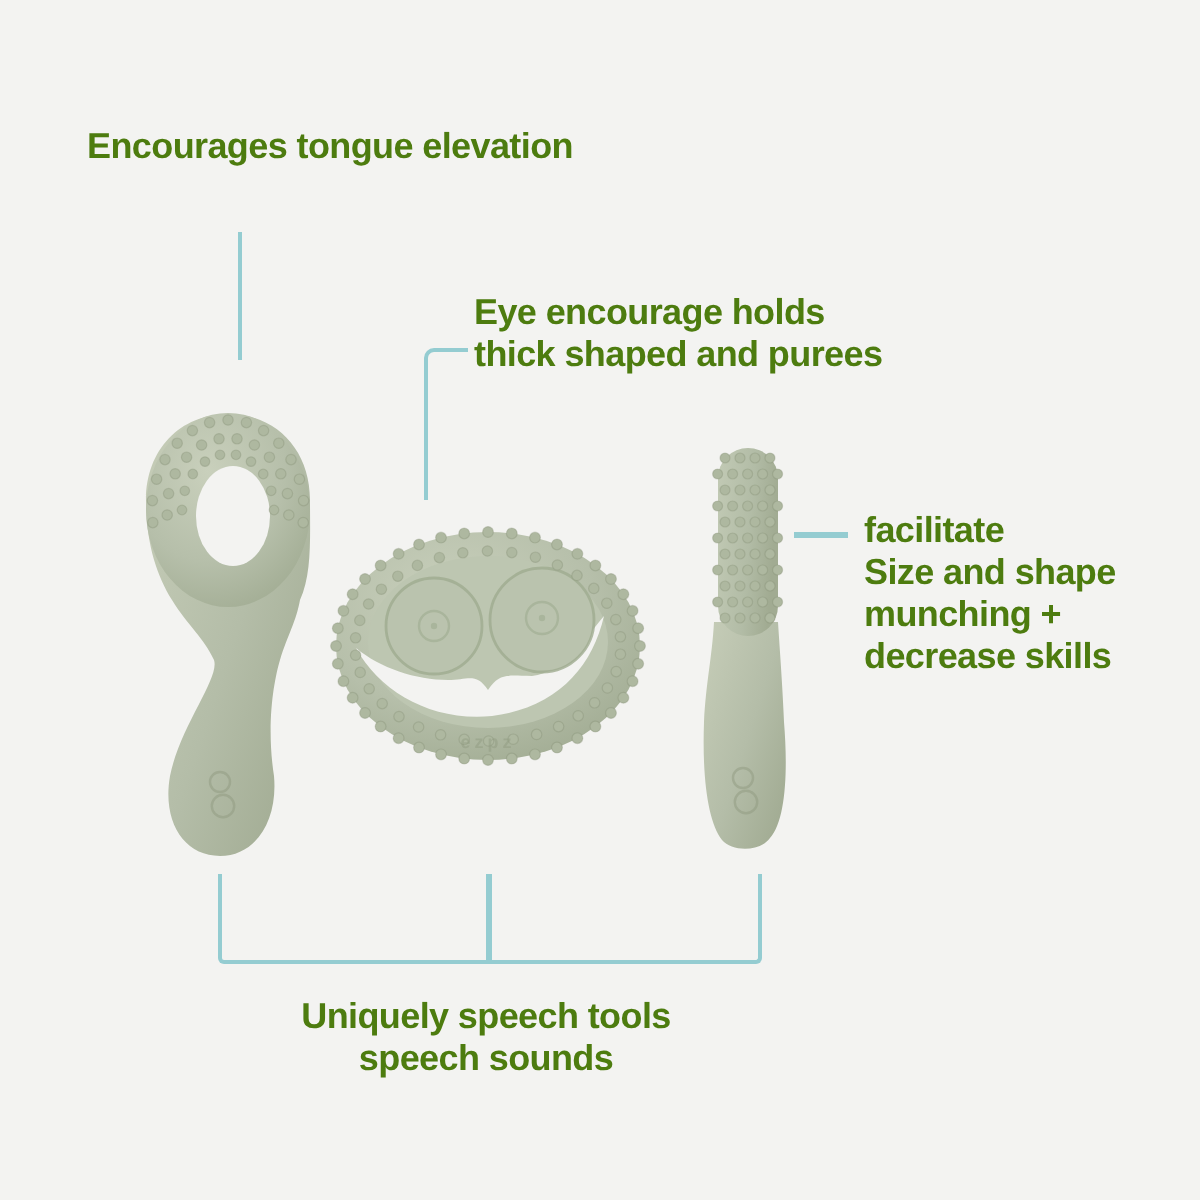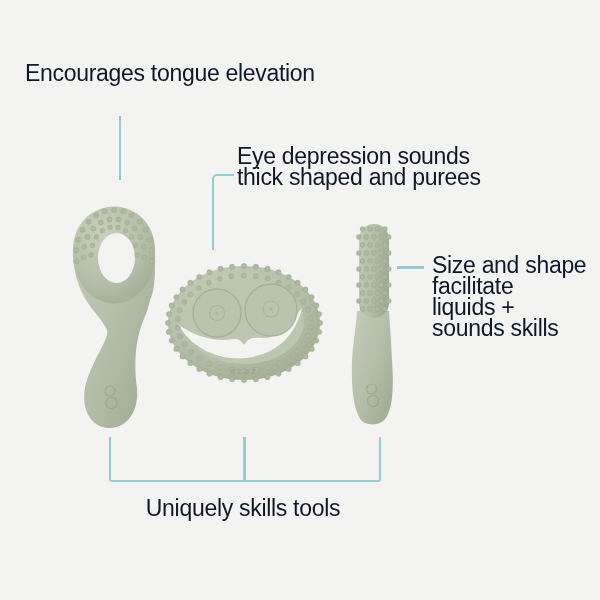--- a/index.html
+++ b/index.html
@@ -2,22 +2,22 @@
 <html><head>
 <meta charset="utf-8">
 <style>
   html,body { margin:0; padding:0; background:#ffffff; }
   .canvas {
     position:relative; width:600px; height:600px;
     background:#f3f3f1; overflow:hidden;
     font-family:"Liberation Sans", sans-serif;
   }
   .note {
-    position:absolute; color:#0f172a; font-weight:400;
-    font-size:23px; line-height:21px; letter-spacing:-0.3px;
+    position:absolute; color:#4d7c0f; font-weight:700;
+    font-size:18px; line-height:21px; letter-spacing:-0.3px;
   }
   .note div { white-space:nowrap; }
   .center { text-align:center; }
   .tline { position:absolute; background:#94ccd1; }
   .elbow {
     position:absolute; left:212px; top:174px; width:20px; height:74px;
     border-left:2.5px solid #94ccd1; border-top:2.5px solid #94ccd1;
     border-top-left-radius:5px;
   }
   .bracket {
@@ -36,38 +36,39 @@
 <body>
 
 <div class="canvas">
 
   <div class="note center" style="left:25px; top:63px; width:280px;">
     <div>Encourages tongue elevation</div>
   </div>
   <div class="tline" style="left:118.5px; top:116px; width:2.5px; height:64px;"></div>
 
   <div class="note" style="left:237px; top:146px;">
-    <div>Eye depression sounds</div>
+    <div>Eye encourage holds</div>
     <div>thick shaped and purees</div>
   </div>
   <div class="elbow"></div>
 
   <div class="note" style="left:432px; top:255px;">
+    <div>facilitate</div>
     <div>Size and shape</div>
-    <div>facilitate</div>
-    <div>liquids +</div>
-    <div>sounds skills</div>
+    <div>munching +</div>
+    <div>decrease skills</div>
   </div>
   <div class="tline" style="left:397px; top:266px; width:27px; height:2.5px;"></div>
 
   <div class="bracket">
     <div class="mid"></div>
   </div>
   <div class="note center" style="left:93px; top:498px; width:300px; line-height:20.5px;">
-    <div>Uniquely skills tools</div>
+    <div>Uniquely speech tools</div>
+    <div>speech sounds</div>
   </div>
 
   <svg width="0" height="0" style="position:absolute">
     <defs>
       <radialGradient id="sageRad" cx="38%" cy="30%" r="85%">
         <stop offset="0%" stop-color="#c9d0bc"></stop>
         <stop offset="55%" stop-color="#b6bfaa"></stop>
         <stop offset="100%" stop-color="#9da88e"></stop>
       </radialGradient>
       <linearGradient id="sageHandle" x1="0" y1="0" x2="1" y2="0.9">

